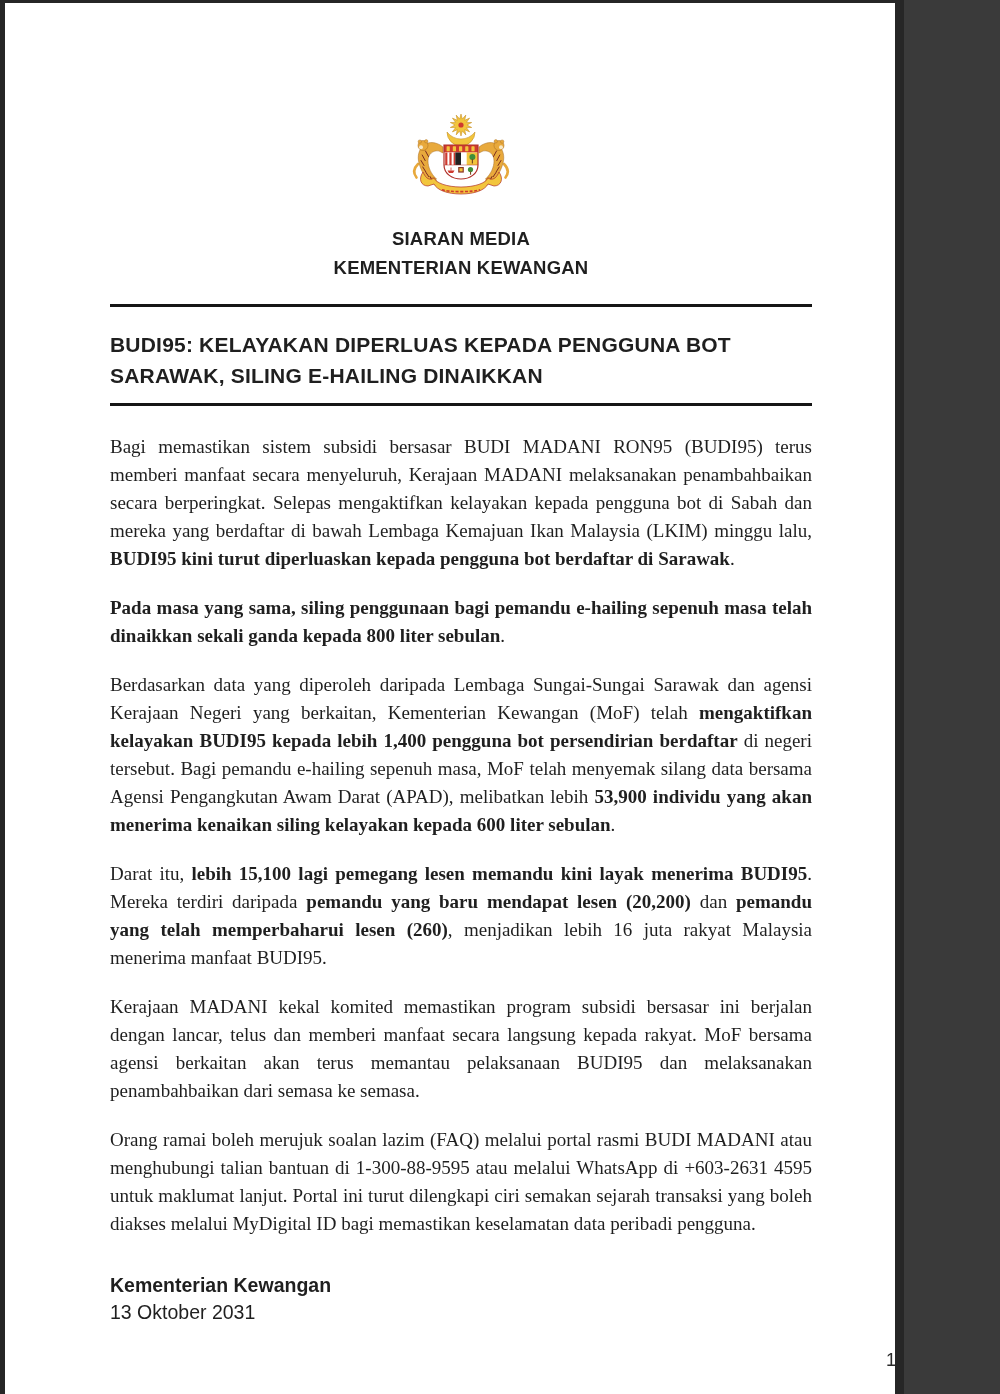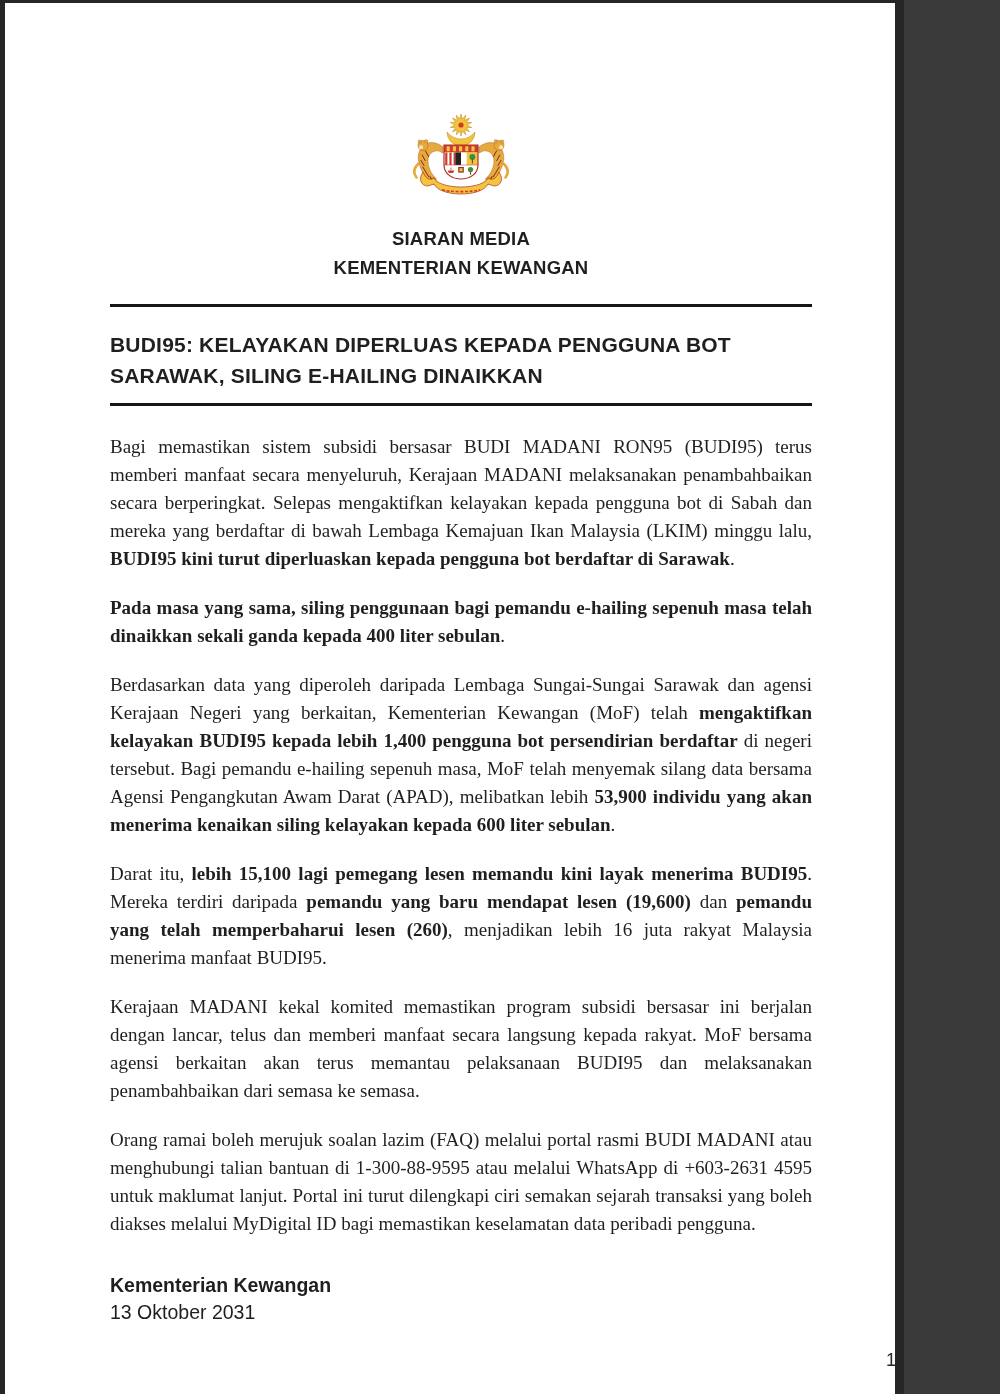--- a/index.html
+++ b/index.html
@@ -159,23 +159,23 @@
 
     <div class="title-block">
       <div>BUDI95: KELAYAKAN DIPERLUAS KEPADA PENGGUNA BOT</div>
       <div>SARAWAK, SILING E-HAILING DINAIKKAN</div>
     </div>
 
     <hr class="rule rule-2">
 
     <div class="body-block">
         <p class="para"><span>Bagi memastikan sistem subsidi bersasar BUDI MADANI RON95 (BUDI95) terus memberi manfaat secara menyeluruh, Kerajaan MADANI melaksanakan penambahbaikan secara berperingkat. Selepas mengaktifkan kelayakan kepada pengguna bot di Sabah dan mereka yang berdaftar di bawah Lembaga Kemajuan Ikan Malaysia (LKIM) minggu lalu, </span><b>BUDI95 kini turut diperluaskan kepada pengguna bot berdaftar di Sarawak</b><span>.</span></p>
-        <p class="para"><b>Pada masa yang sama, siling penggunaan bagi pemandu e-hailing sepenuh masa telah dinaikkan sekali ganda kepada 400 liter sebulan</b><span>.</span></p>
+        <p class="para"><b>Pada masa yang sama, siling penggunaan bagi pemandu e-hailing sepenuh masa telah dinaikkan sekali ganda kepada 800 liter sebulan</b><span>.</span></p>
         <p class="para"><span>Berdasarkan data yang diperoleh daripada Lembaga Sungai-Sungai Sarawak dan agensi Kerajaan Negeri yang berkaitan, Kementerian Kewangan (MoF) telah </span><b>mengaktifkan kelayakan BUDI95 kepada lebih 1,400 pengguna bot persendirian berdaftar</b><span> di negeri tersebut. Bagi pemandu e-hailing sepenuh masa, MoF telah menyemak silang data bersama Agensi Pengangkutan Awam Darat (APAD), melibatkan lebih </span><b>53,900 individu yang akan menerima kenaikan siling kelayakan kepada 600 liter sebulan</b><span>.</span></p>
-        <p class="para"><span>Darat itu, </span><b>lebih 15,100 lagi pemegang lesen memandu kini layak menerima BUDI95</b><span>. Mereka terdiri daripada </span><b>pemandu yang baru mendapat lesen (19,600)</b><span> dan </span><b>pemandu yang telah memperbaharui lesen (260)</b><span>, menjadikan lebih 16 juta rakyat Malaysia menerima manfaat BUDI95.</span></p>
+        <p class="para"><span>Darat itu, </span><b>lebih 15,100 lagi pemegang lesen memandu kini layak menerima BUDI95</b><span>. Mereka terdiri daripada </span><b>pemandu yang baru mendapat lesen (20,200)</b><span> dan </span><b>pemandu yang telah memperbaharui lesen (260)</b><span>, menjadikan lebih 16 juta rakyat Malaysia menerima manfaat BUDI95.</span></p>
         <p class="para"><span>Kerajaan MADANI kekal komited memastikan program subsidi bersasar ini berjalan dengan lancar, telus dan memberi manfaat secara langsung kepada rakyat. MoF bersama agensi berkaitan akan terus memantau pelaksanaan BUDI95 dan melaksanakan penambahbaikan dari semasa ke semasa.</span></p>
         <p class="para"><span>Orang ramai boleh merujuk soalan lazim (FAQ) melalui portal rasmi BUDI MADANI atau menghubungi talian bantuan di 1-300-88-9595 atau melalui WhatsApp di +603-2631 4595 untuk maklumat lanjut. Portal ini turut dilengkapi ciri semakan sejarah transaksi yang boleh diakses melalui MyDigital ID bagi memastikan keselamatan data peribadi pengguna.</span></p>
       </div>
 
     <div class="signoff">
       <div class="org">Kementerian Kewangan</div>
       <div>13 Oktober 2031</div>
     </div>
 
   </div>

